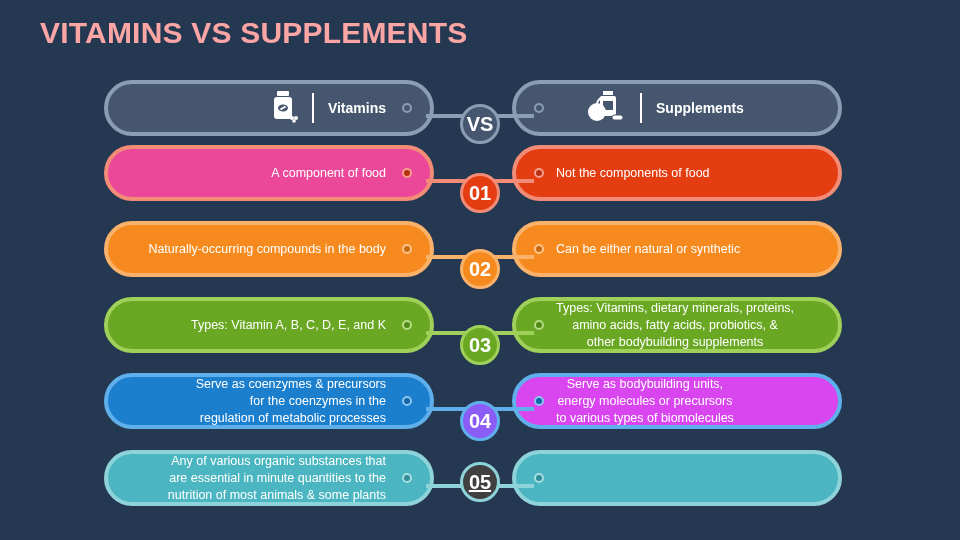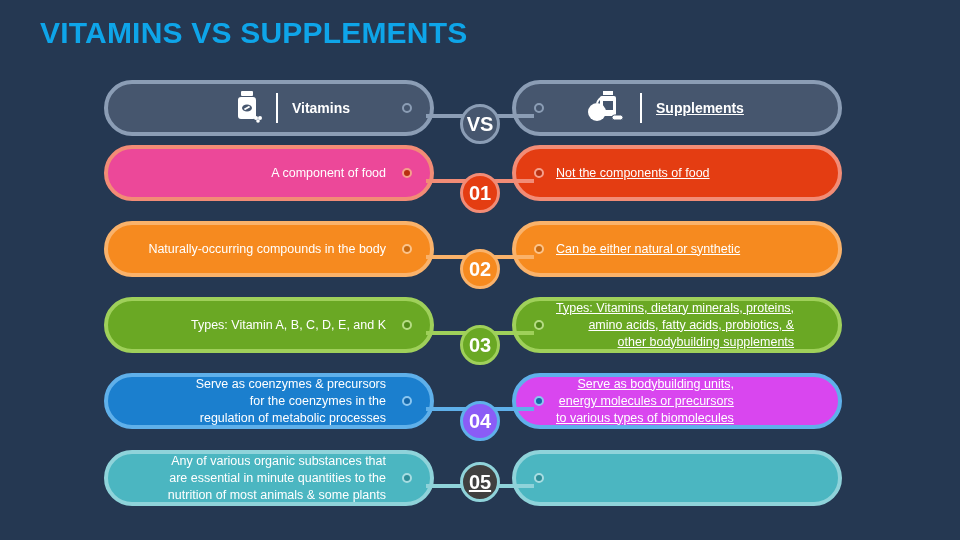--- a/index.html
+++ b/index.html
@@ -1,30 +1,30 @@
 <!DOCTYPE html>
 <html><head>
 <meta charset="utf-8">
 <style>
   html,body{margin:0;padding:0;}
   body{width:960px;height:540px;background:#253852;position:relative;overflow:hidden;font-family:"Liberation Sans",sans-serif;}
-  .title{position:absolute;left:40px;top:16px;font-size:30px;font-weight:bold;color:#0ea5e9;letter-spacing:0.2px;}
+  .title{position:absolute;left:40px;top:16px;font-size:30px;font-weight:bold;color:#fca5a5;letter-spacing:0.2px;}
   .pill{position:absolute;width:330px;height:56px;border-radius:30px;box-sizing:border-box;border:4px solid;color:#fff;font-size:12.5px;display:flex;align-items:center;}
   .pill.left{left:104px;justify-content:flex-end;padding-right:44px;text-align:right;}
-  .pill.right{left:512px;justify-content:flex-start;padding-left:40px;text-align:right;text-decoration:underline;}
+  .pill.right{left:512px;justify-content:flex-start;padding-left:40px;text-align:center;}
   .dot{position:absolute;top:50%;width:10px;height:10px;margin-top:-5px;border-radius:50%;box-sizing:border-box;border:2px solid;}
   .pill.left .dot{right:18px;}
   .pill.right .dot{left:18px;}
   .txt{line-height:17px;white-space:pre-line;}
   .num{position:absolute;left:460px;width:40px;height:40px;border-radius:50%;box-sizing:border-box;border:3px solid;color:#fff;font-weight:bold;font-size:20px;display:flex;align-items:center;justify-content:center;z-index:2;}
   .link{position:absolute;height:4px;z-index:1;}
   .hdr-inner{display:flex;align-items:center;}
   .hdr-sep{width:2px;height:30px;background:#fff;margin:0 14px;}
   .hdr-label{font-weight:bold;font-size:14px;color:#fff;}
-  .hdr-pill.left{justify-content:center;padding-left:92px;}
+  .hdr-pill.left{justify-content:flex-end;padding-left:92px;}
   .hdr-pill.right{padding-left:70px;}
 </style>
 </head>
 <body>
 
 <div class="title">VITAMINS VS SUPPLEMENTS</div>
 
 <div class="pill left hdr-pill" id="hdr-left" style="top: 80px; background: rgb(70, 86, 110); border-color: rgb(139, 157, 181);">
   <div class="hdr-inner">
     <span>

